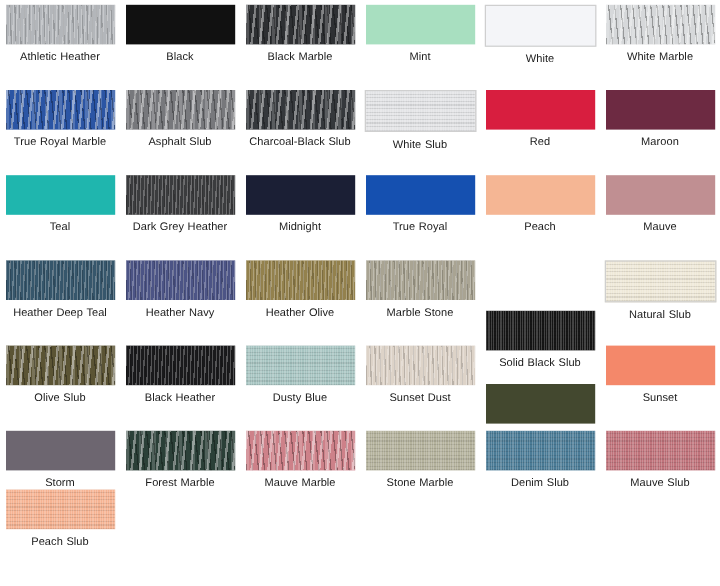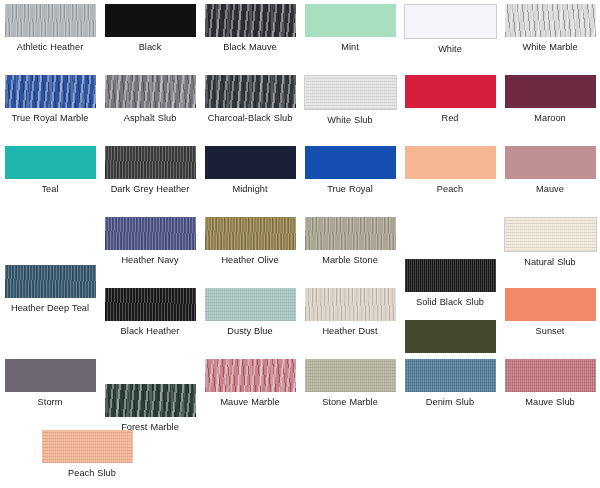--- a/index.html
+++ b/index.html
@@ -74,21 +74,21 @@
     <div class="cell" style="left: 100px; top: 4px;">
       <div class="sw t-solid" style="background: rgb(17, 17, 17);">
         <div class="tex"></div>
       </div>
       <span class="lbl">Black</span>
     </div>
     <div class="cell" style="left: 200px; top: 4px;">
       <div class="sw t-marble" style="background: rgb(46, 48, 51);">
         <div class="tex"></div>
       </div>
-      <span class="lbl">Black Mauve</span>
+      <span class="lbl">Black Marble</span>
     </div>
     <div class="cell" style="left: 300px; top: 4px;">
       <div class="sw t-solid" style="background: rgb(168, 223, 192);">
         <div class="tex"></div>
       </div>
       <span class="lbl">Mint</span>
     </div>
     <div class="cell" style="left: 400px; top: 4px;">
       <div class="sw t-solid bordered" style="background: rgb(244, 245, 248);">
         <div class="tex"></div>
@@ -166,21 +166,21 @@
         <div class="tex"></div>
       </div>
       <span class="lbl">Peach</span>
     </div>
     <div class="cell" style="left: 500px; top: 146px;">
       <div class="sw t-solid" style="background: rgb(192, 143, 146);">
         <div class="tex"></div>
       </div>
       <span class="lbl">Mauve</span>
     </div>
-    <div class="cell" style="left: 0px; top: 217px; margin-top: 48px;">
+    <div class="cell" style="left: 0px; top: 217px;">
       <div class="sw t-heather" style="background: rgb(54, 86, 107);">
         <div class="tex"></div>
       </div>
       <span class="lbl">Heather Deep Teal</span>
     </div>
     <div class="cell" style="left: 100px; top: 217px;">
       <div class="sw t-heather" style="background: rgb(76, 84, 133);">
         <div class="tex"></div>
       </div>
       <span class="lbl">Heather Navy</span>
@@ -202,57 +202,63 @@
         <div class="tex"></div>
       </div>
       <span class="lbl">Solid Black Slub</span>
     </div>
     <div class="cell" style="left: 500px; top: 217px;">
       <div class="sw t-slub bordered" style="background: rgb(239, 233, 216);">
         <div class="tex"></div>
       </div>
       <span class="lbl">Natural Slub</span>
     </div>
+    <div class="cell" style="left: 0px; top: 288px;">
+      <div class="sw t-marble" style="background: rgb(91, 84, 52);">
+        <div class="tex"></div>
+      </div>
+      <span class="lbl">Olive Slub</span>
+    </div>
     <div class="cell" style="left: 100px; top: 288px;">
       <div class="sw t-heather" style="background: rgb(26, 26, 28);">
         <div class="tex"></div>
       </div>
       <span class="lbl">Black Heather</span>
     </div>
     <div class="cell" style="left: 200px; top: 288px;">
       <div class="sw t-slub" style="background: rgb(167, 197, 194);">
         <div class="tex"></div>
       </div>
       <span class="lbl">Dusty Blue</span>
     </div>
     <div class="cell" style="left: 300px; top: 288px;">
       <div class="sw t-heather" style="background: rgb(221, 211, 200);">
         <div class="tex"></div>
       </div>
-      <span class="lbl">Heather Dust</span>
+      <span class="lbl">Sunset Dust</span>
     </div>
     <div class="cell" style="left: 400px; top: 288px; margin-top: 32px;">
       <div class="sw t-solid" style="background: rgb(67, 72, 47);">
         <div class="tex"></div>
       </div>
       <span class="lbl">Military Green</span>
     </div>
     <div class="cell" style="left: 500px; top: 288px;">
       <div class="sw t-solid" style="background: rgb(244, 136, 106);">
         <div class="tex"></div>
       </div>
       <span class="lbl">Sunset</span>
     </div>
     <div class="cell" style="left: 0px; top: 359px;">
       <div class="sw t-solid" style="background: rgb(109, 102, 112);">
         <div class="tex"></div>
       </div>
       <span class="lbl">Storm</span>
     </div>
-    <div class="cell" style="left: 100px; top: 359px; margin-top: 25px;">
+    <div class="cell" style="left: 100px; top: 359px;">
       <div class="sw t-marble" style="background: rgb(43, 64, 56);">
         <div class="tex"></div>
       </div>
       <span class="lbl">Forest Marble</span>
     </div>
     <div class="cell" style="left: 200px; top: 359px;">
       <div class="sw t-marble" style="background: rgb(205, 129, 137);">
         <div class="tex"></div>
       </div>
       <span class="lbl">Mauve Marble</span>
@@ -268,19 +274,19 @@
         <div class="tex"></div>
       </div>
       <span class="lbl">Denim Slub</span>
     </div>
     <div class="cell" style="left: 500px; top: 359px;">
       <div class="sw t-slub" style="background: rgb(192, 115, 123);">
         <div class="tex"></div>
       </div>
       <span class="lbl">Mauve Slub</span>
     </div>
-    <div class="cell" style="left: 0px; top: 430px; padding-left: 42px;">
+    <div class="cell" style="left: 0px; top: 408px;">
       <div class="sw t-slub" style="background: rgb(246, 179, 146);">
         <div class="tex"></div>
       </div>
       <span class="lbl">Peach Slub</span>
     </div>
   </div>
 
 </body></html>

